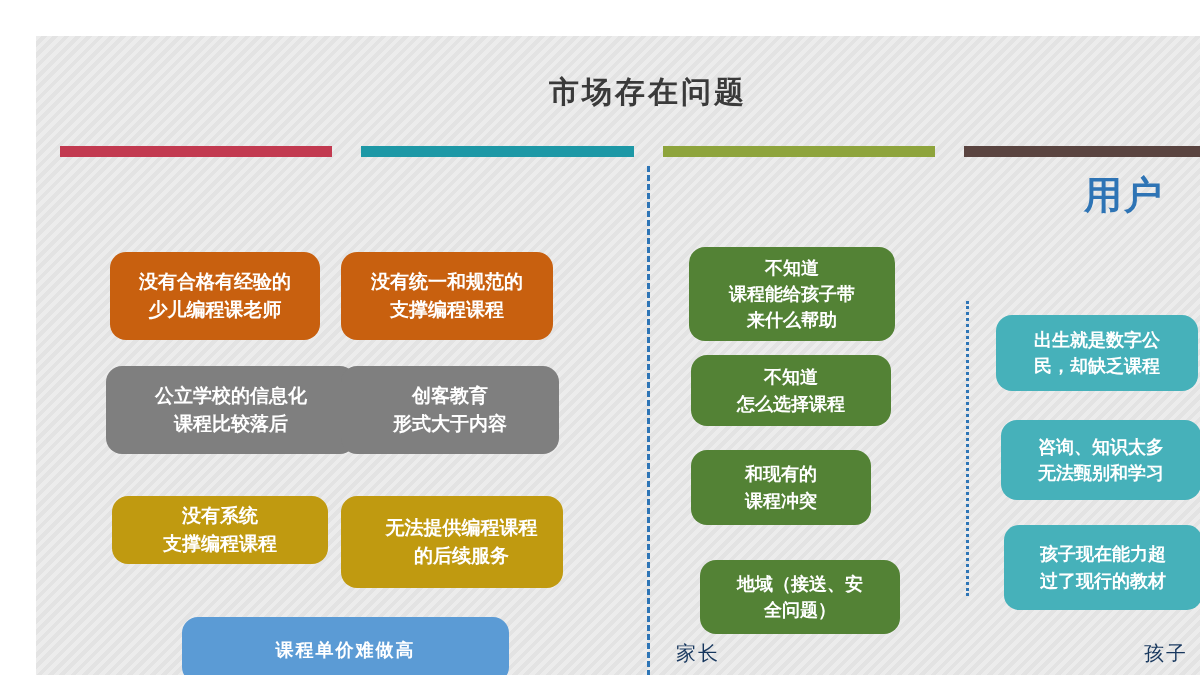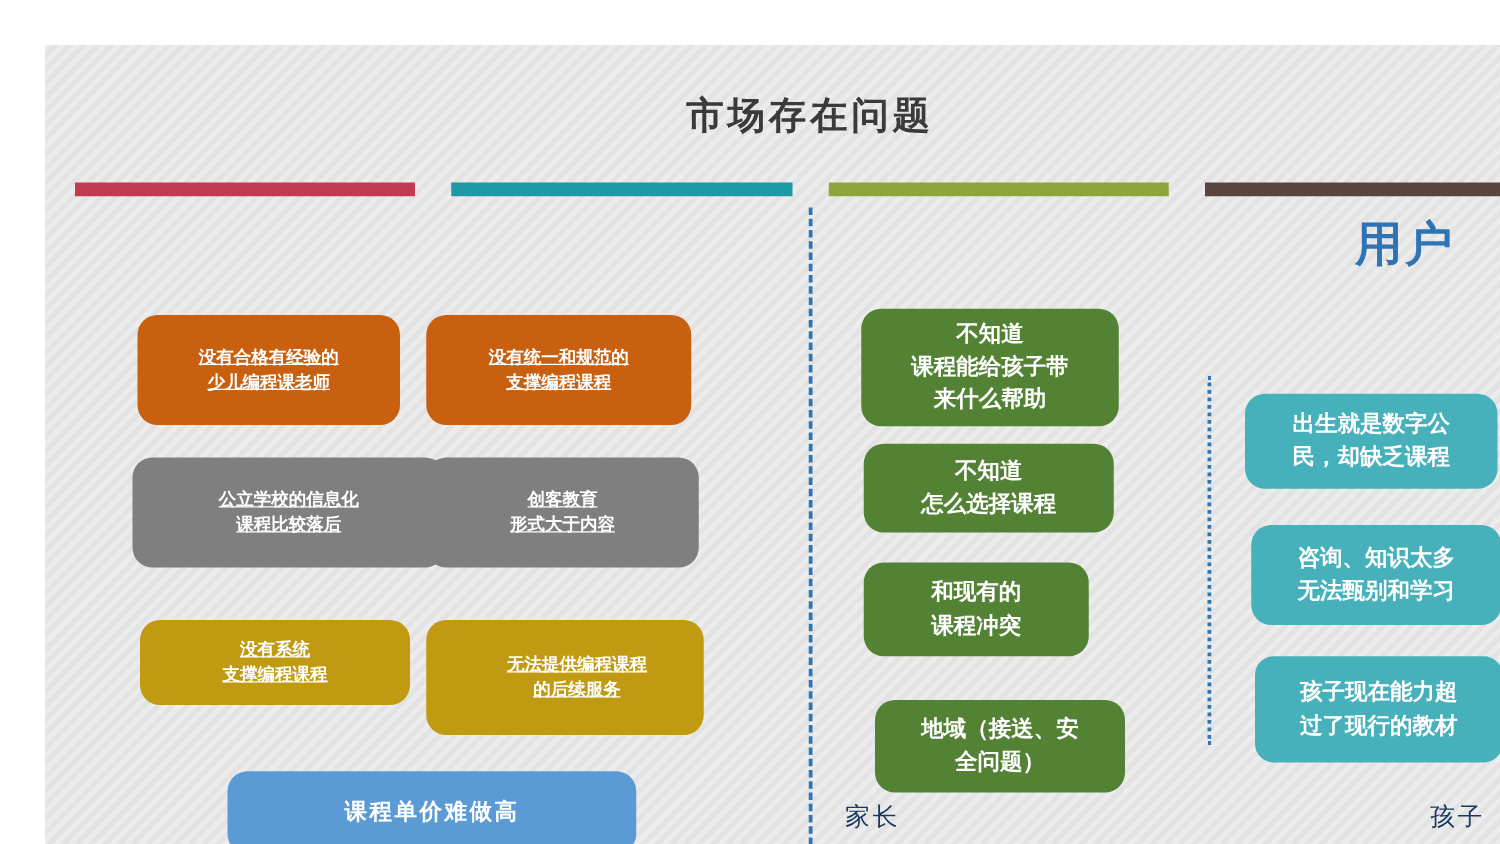--- a/index.html
+++ b/index.html
@@ -64,21 +64,21 @@
     display: flex;
     align-items: center;
     justify-content: center;
     text-align: center;
     color: #ffffff;
     font-weight: bold;
     white-space: pre-line;
     line-height: 1.45;
     padding: 6px 10px;
   }
-  .box-sm { font-size: 14px; text-decoration: underline; }
+  .box-sm { font-size: 19px; }
   .box-md { font-size: 18px; }
   .box-lg { font-size: 18px; letter-spacing: 2px; }
 
   .divider-dashed {
     position: absolute;
     left: 599px;
     top: 118px;
     height: 528px;
     width: 0;
     border-left: 3px dashed #2e75b6;

